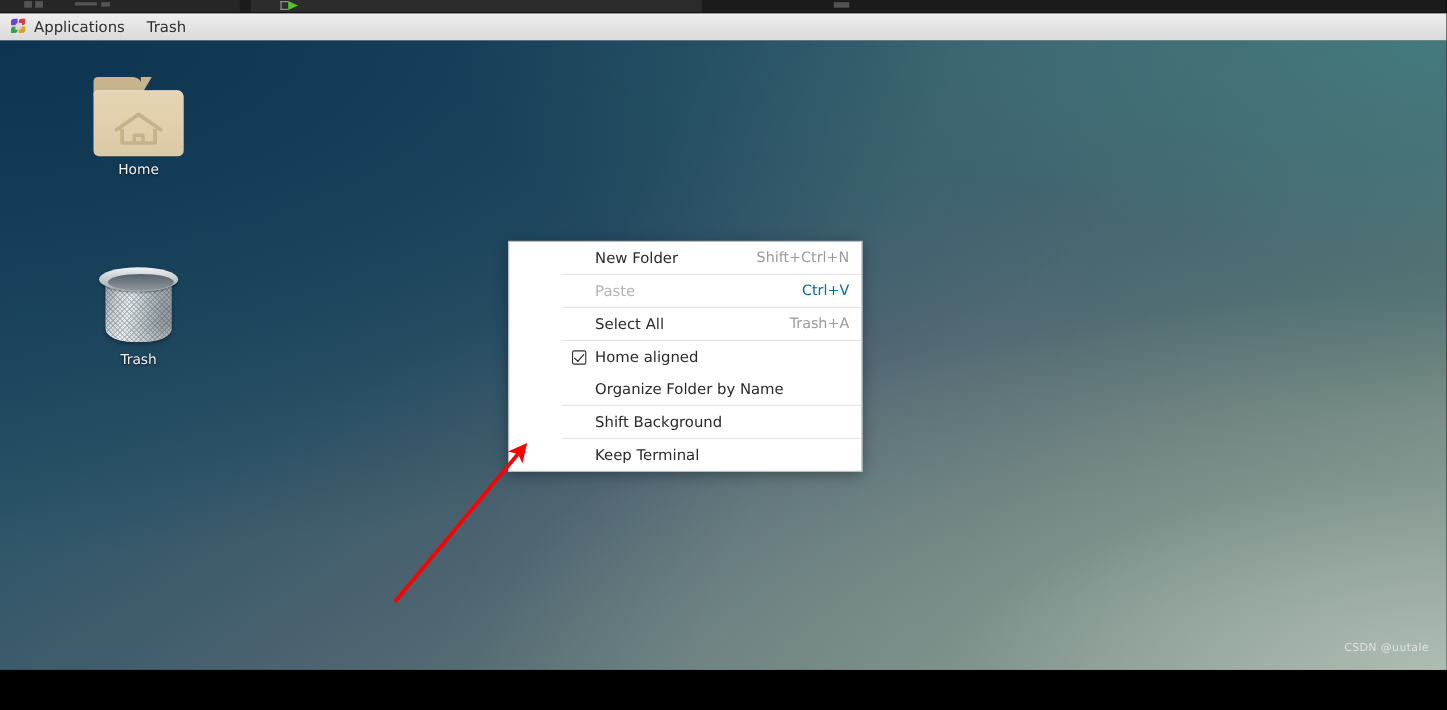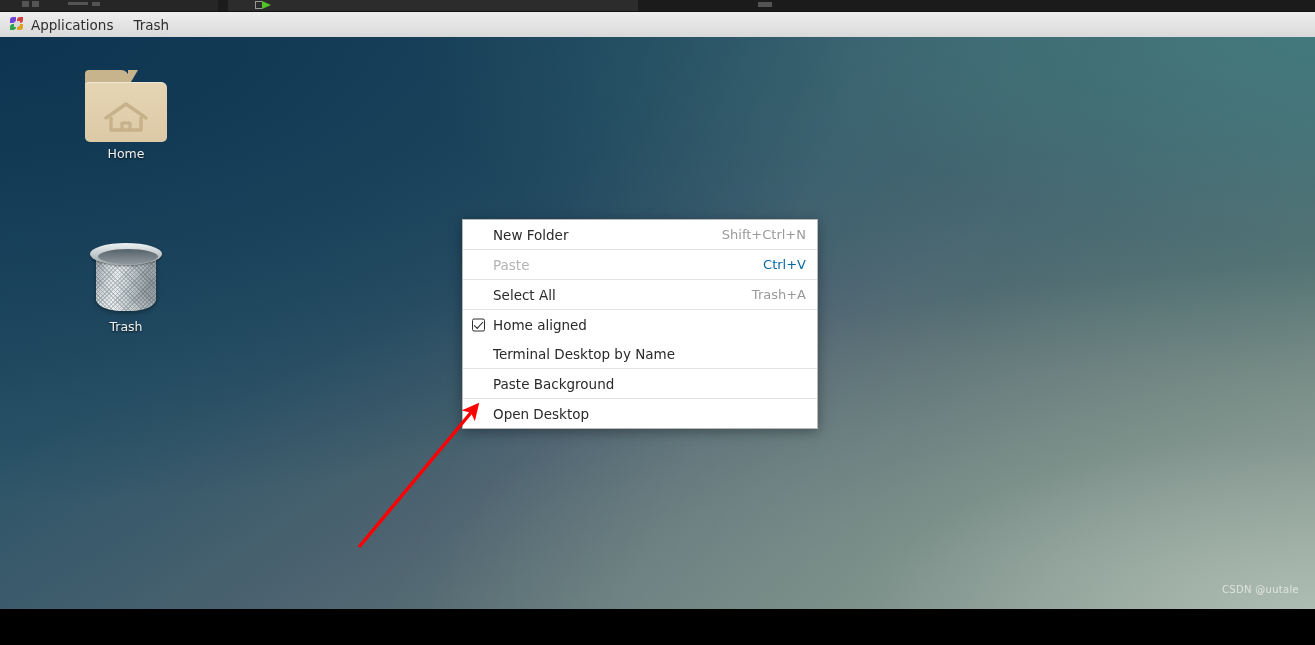--- a/index.html
+++ b/index.html
@@ -138,26 +138,27 @@
     box-shadow:0 1px 2px rgba(0,0,0,.4);
   }
   .bin .rim-in {
     position:absolute; left:8px; top:6px; width:60px; height:15px;
     border-radius:50%;
     background:linear-gradient(to bottom,#56626a,#8e979c);
   }
 
   
   #ctxmenu {
-    position:absolute; left:462px; top:219px; width:356px;
+    position:absolute; left:462px; top:219px; width:322px;
     background:#ffffff;
     border:1px solid #b9b9b9;
     box-shadow:0 3px 12px rgba(0,0,0,.34);
     font-family:"DejaVu Sans", sans-serif;
     z-index:40;
+    padding-left:48px;
   }
   .mi {
     position:relative; display:flex; align-items:center;
     height:29px; padding:0 11px 0 0;
     font-size:13.5px; color:#2a2a2a; cursor:default; white-space:nowrap;
   }
   .mi .mlabel { padding-left:30px; flex:1; }
   .mi .maccel { color:#9a9a9a; font-size:13px; padding-left:20px;text-align:right; }
   .mi.disabled .mlabel { color:#b4b4b4; }
   .mi.disabled .maccel { color:#0369a1; }
@@ -263,29 +264,29 @@
     <div class="mi">
       <span class="mlabel">Select All</span>
       <span class="maccel">Trash+A</span>
     </div>
     <div class="msep"></div>
     <div class="mi">
       <span class="chk"></span>
       <span class="mlabel">Home aligned</span>
     </div>
     <div class="mi">
-      <span class="mlabel">Terminal Desktop by Name</span>
-    </div>
-    <div class="msep"></div>
-    <div class="mi">
-      <span class="mlabel">Paste Background</span>
-    </div>
-    <div class="msep"></div>
-    <div class="mi">
-      <span class="mlabel">Open Desktop</span>
+      <span class="mlabel">Organize Folder by Name</span>
+    </div>
+    <div class="msep"></div>
+    <div class="mi">
+      <span class="mlabel">Shift Background</span>
+    </div>
+    <div class="msep"></div>
+    <div class="mi">
+      <span class="mlabel">Keep Terminal</span>
     </div>
   </div>
 
 <svg id="arrow">
   <defs>
     <marker id="ahead" markerWidth="5" markerHeight="5" refX="2.6" refY="2.5" orient="auto">
       <path d="M0,0 L5,2.5 L0,5 L1.2,2.5 Z" fill="#ff0000"></path>
     </marker>
   </defs>
   <line x1="359" y1="547" x2="474" y2="409" stroke="#ff0000" stroke-width="3.4" marker-end="url(#ahead)"></line>

